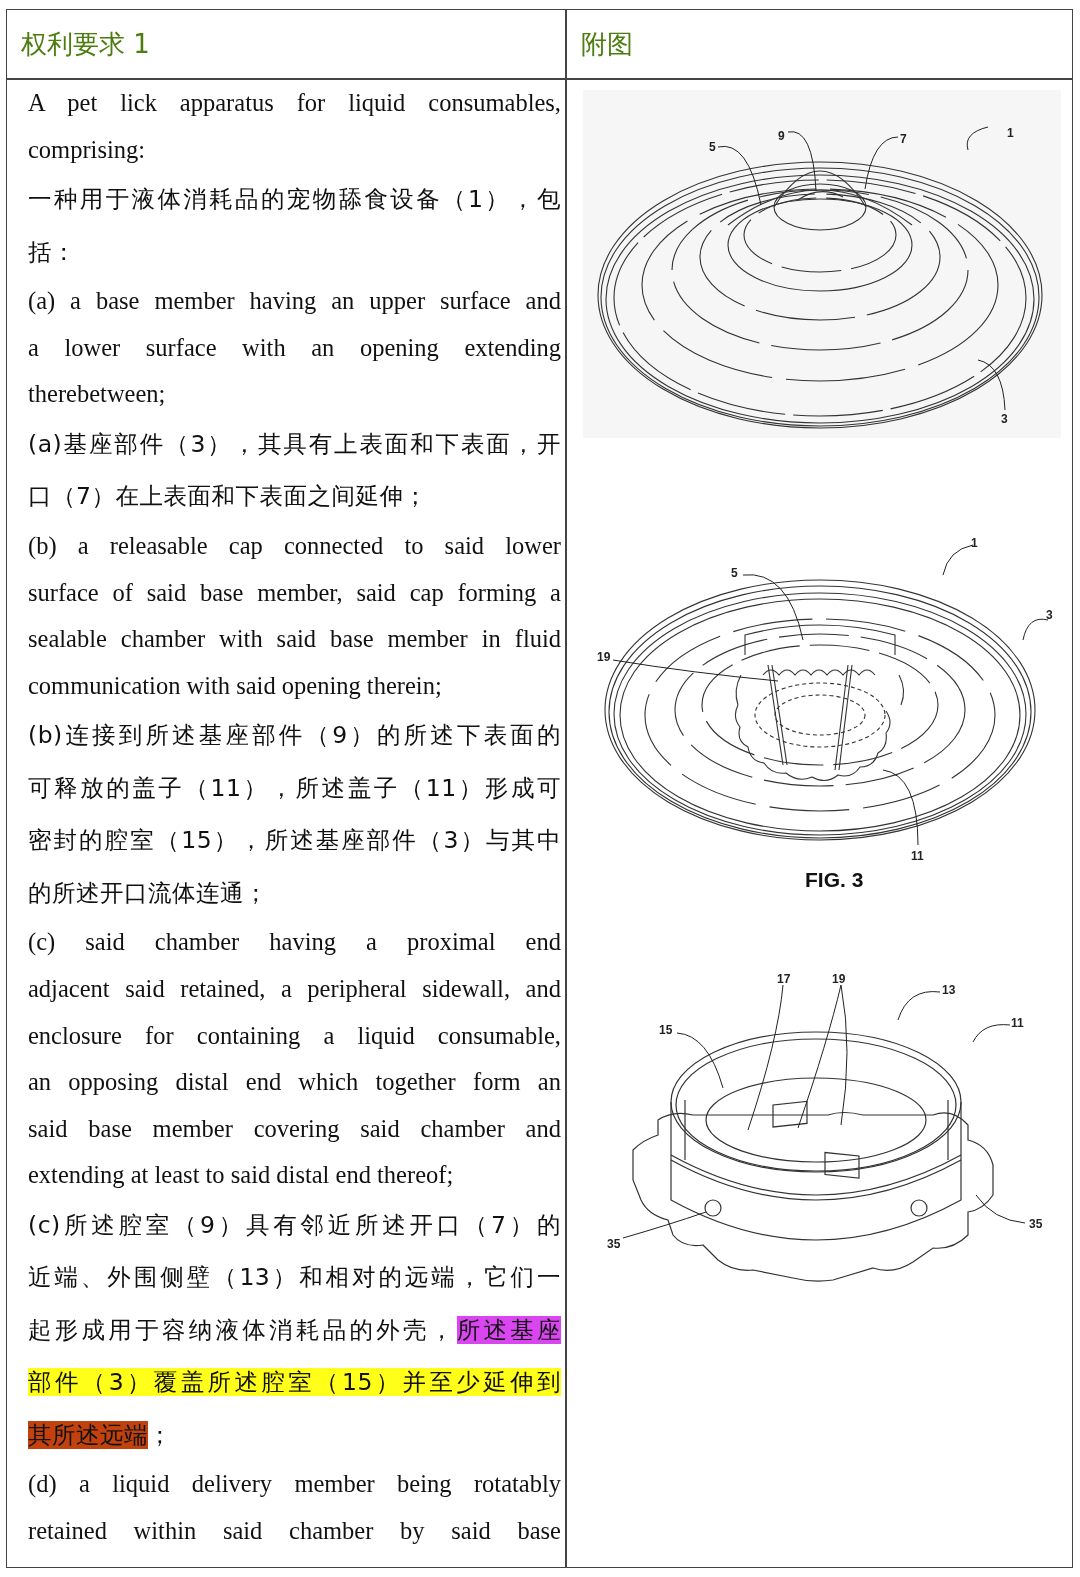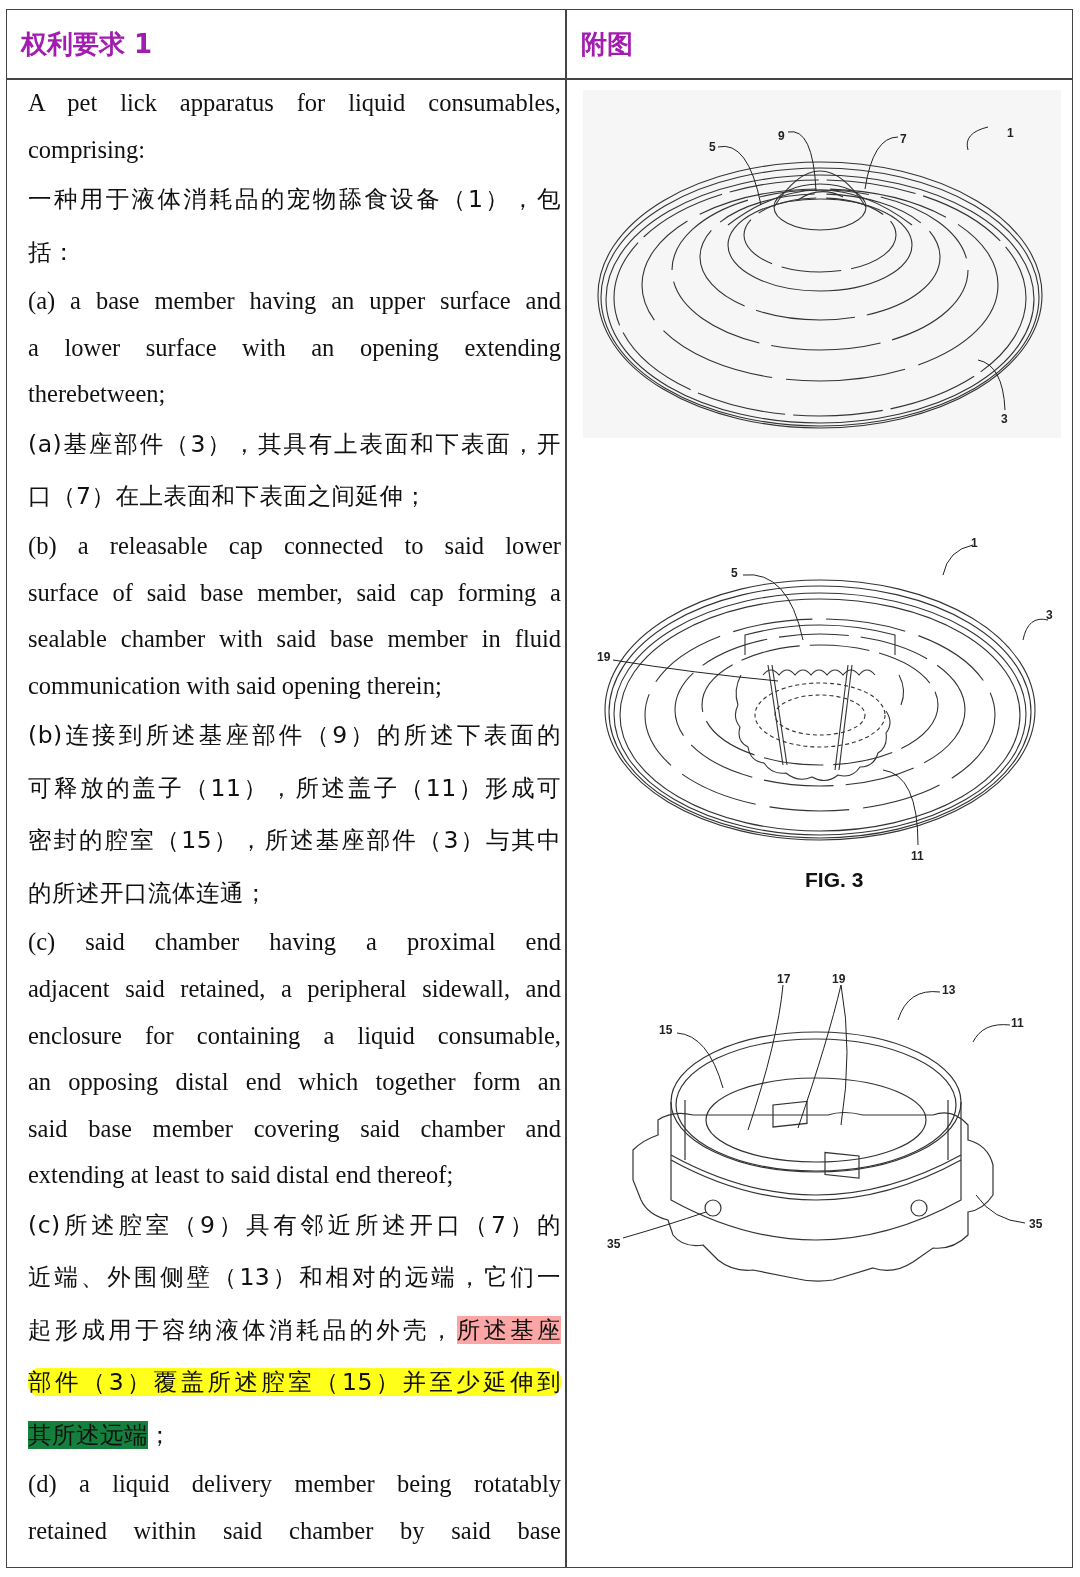--- a/index.html
+++ b/index.html
@@ -3,21 +3,21 @@
 <meta charset="utf-8">
 <style>
   html, body { margin:0; padding:0; background:#ffffff; }
   body { width:1080px; height:1577px; position:relative; overflow:hidden;
          font-family:"Liberation Serif","DejaVu Serif",serif; color:#111; }
   .table { position:absolute; left:6px; top:9px; width:1067px; height:1559px;
            border:1.5px solid #444; box-sizing:border-box; }
   .vdiv { position:absolute; left:558px; top:0; width:1.5px; height:100%; background:#444; }
   .hdiv { position:absolute; left:0; top:68px; width:100%; height:1.5px; background:#444; }
   .hdr { position:absolute; top:0; height:68px; display:flex; align-items:center;
-         font-family:"DejaVu Sans","Liberation Sans",sans-serif; font-weight:bold; font-size:26px; color:#a21caf; }
+         font-family:"DejaVu Sans","Liberation Sans",sans-serif; font-weight:normal; font-size:26px; color:#4d7c0f; }
   .hdr.left { left:14px; }
   .hdr.right { left:574px;text-align:center; }
   .claim { position:absolute; left:21px; top:70px; width:533px; font-size:24.5px; }
   .ln { display:block; text-align:justify; text-align-last:justify; white-space:nowrap; overflow:visible; }
   .ln.last { text-align-last:left; }
   .en { height:46.6px; line-height:46.6px; }
   .zh { height:52.5px; line-height:52.5px; font-family:"DejaVu Sans","Liberation Sans",sans-serif; font-size:23.5px; letter-spacing:0.5px; }
   .hl { background:#ffff1a; }
   .fig { position:absolute; }
   .fig svg { display:block; }
@@ -54,23 +54,23 @@
         <span class="ln zh last">的所述开口流体连通；</span>
         <span class="ln en">(c) said chamber having a proximal end</span>
         <span class="ln en">adjacent said retained, a peripheral sidewall, and</span>
         <span class="ln en">enclosure for containing a liquid consumable,</span>
         <span class="ln en">an opposing distal end which together form an</span>
         <span class="ln en">said base member covering said chamber and</span>
         <span class="ln en last">extending at least to said distal end thereof;</span>
         <span class="ln zh">(c)所述腔室（9）具有邻近所述开口（7）的</span>
         <span class="ln zh">近端、外围侧壁（13）和相对的远端，它们一</span>
       </div>
-    <span class="ln zh"><span>起形成用于容纳液体消耗品的外壳，</span><span class="hl" style="background: #fca5a5;">所述基座</span></span>
-    <span class="ln zh"><span class="hl" style="background: rgb(255, 255, 26); border-radius: 11px;">部件（3）覆盖所述腔室（15）并至少延伸到</span></span>
-    <span class="ln zh last"><span class="hl" style="background: #15803d;">其所述远端</span><span>；</span></span>
+    <span class="ln zh"><span>起形成用于容纳液体消耗品的外壳，</span><span class="hl" style="background: #d946ef;">所述基座</span></span>
+    <span class="ln zh"><span class="hl" style="background: rgb(255, 255, 26);">部件（3）覆盖所述腔室（15）并至少延伸到</span></span>
+    <span class="ln zh last"><span class="hl" style="background: #c2410c;">其所述远端</span><span>；</span></span>
     <div id="claim-tail">
         <span class="ln en">(d) a liquid delivery member being rotatably</span>
         <span class="ln en">retained within said chamber by said base</span>
       </div>
   </div>
 
   <div class="fig" style="left:566px; top:75px;">
     <svg width="495" height="355" viewBox="0 0 495 355">
       <rect x="10" y="5" width="478" height="348" fill="#f6f6f6"></rect>
       <g fill="none" stroke="#333" stroke-width="1.1">

